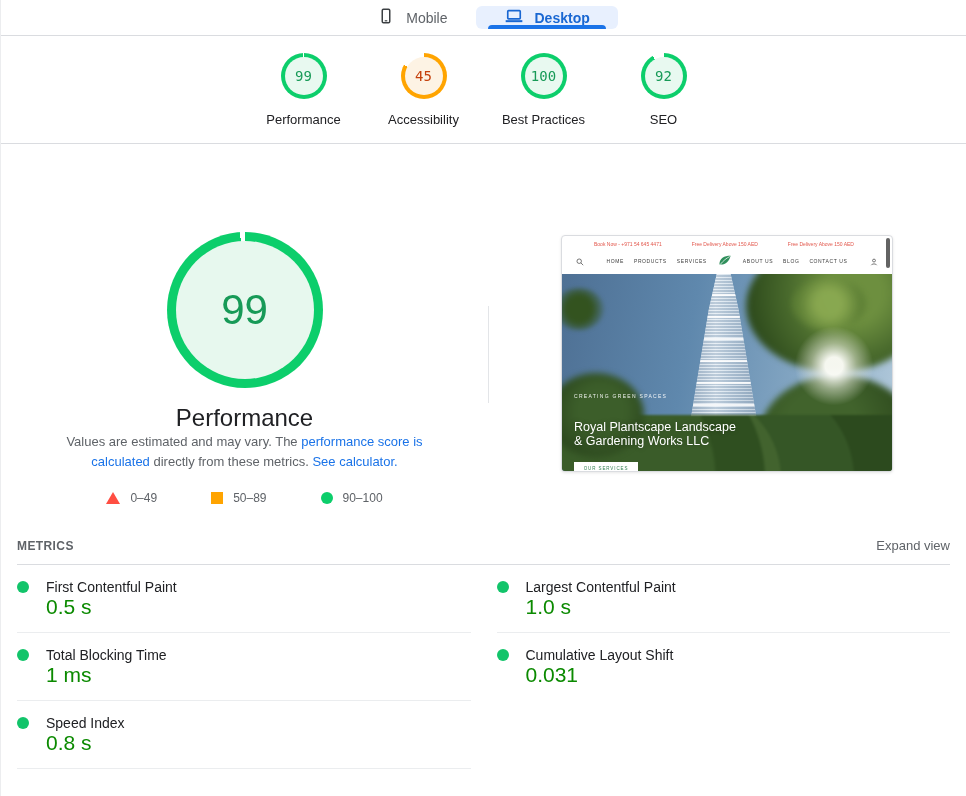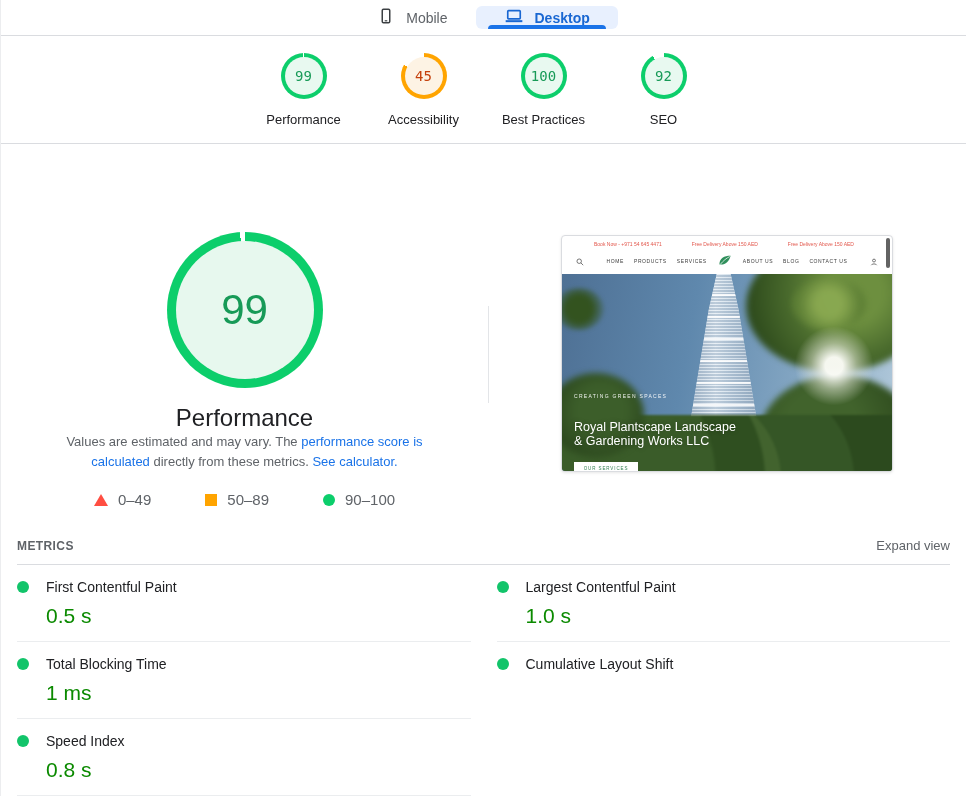--- a/index.html
+++ b/index.html
@@ -25,21 +25,21 @@
   .summary { position:relative; height:381px; display:grid; grid-template-columns:487px 1fr; }
   .vdivider { position:absolute; left:487px; top:162px; height:97px; width:1px; background:#e3e5e8; }
   .summary-left { display:flex; flex-direction:column; align-items:center; padding-top:88px; }
   .big-ring { width:156px; height:156px; border-radius:50%; background-color:#fff; display:flex; align-items:center; justify-content:center; }
   .big-inner { width:138px; height:138px; border-radius:50%; background:#e7f8ee; display:flex; align-items:center; justify-content:center;
                font-size:42px; color:#179a57; }
   .perf-title { margin-top:16px; font-size:24px; font-weight:400; color:#202124; }
   .disclaimer { font-size:13px; line-height:20px; color:#5f6368; text-align:center; width:416px; }
   .disclaimer a { color:#1a73e8; text-decoration:none; cursor:pointer; }
   .legend { margin-top:19px; display:flex; gap:54px; align-items:center; }
-  .legend-item { display:flex; align-items:center; gap:10px; font-size:15px; color:#5f6368; }
+  .legend-item { display:flex; align-items:center; gap:10px; font-size:12px; color:#5f6368; }
   .shape-triangle { width:0; height:0; border-left:7px solid transparent; border-right:7px solid transparent; border-bottom:12px solid #ff4e42; }
   .shape-square { width:12px; height:12px; background:#ffa400; }
   .shape-circle { width:12px; height:12px; border-radius:50%; background:#0cce6b; }
 
   
   .summary-right { display:flex; justify-content:center; align-items:flex-start; padding-top:91px; }
   .preview-card { width:332px; height:237px; border:1px solid #dadce0; border-radius:4px; overflow:hidden; position:relative;
                   background:#fff; box-shadow:0 1px 3px rgba(0,0,0,.10); cursor:pointer; }
   .pv-topbar { height:12px; display:flex; justify-content:space-between; align-items:center; padding:3px 38px 0 32px;
                font-size:5px; color:#e2574c; white-space:nowrap; }
@@ -86,21 +86,21 @@
   .metrics { padding:0 16px; margin-top:13px; }
   .metrics-header { display:flex; justify-content:space-between; align-items:flex-end; padding-bottom:11px; border-bottom:1px solid #dadce0;gap:28px; }
   .metrics-title { font-size:12px; font-weight:bold; color:#5f6368; letter-spacing:.4px; }
   .expand { font-size:13px; color:#5f6368; cursor:pointer; }
   .metrics-grid { display:grid; grid-template-columns:1fr 1fr; column-gap:26px; }
   .metric { padding:14px 0 13px; border-bottom:1px solid #ebedef; }
   .metric.no-border { border-bottom:none; }
   .metric-head { display:flex; align-items:center; gap:17px; }
   .dot { width:12px; height:12px; border-radius:50%; background:#12c46a; flex:none; }
   .metric-name { font-size:14px; color:#202124; }
-  .metric-value { margin-left:29px; margin-top:9px; font-size:21px; color:#0b8a00; }
+  .metric-value { margin-left:29px; font-size:21px; color:#0b8a00; }
 </style>
 </head>
 <body>
 
 <div class="page">
 
   <div class="tabs-bar">
     <div class="tab">
       <span>
         <svg width="18" height="18" viewBox="0 0 24 24">
@@ -253,20 +253,21 @@
           <span class="dot"></span>
           <span class="metric-name">Total Blocking Time</span>
         </div>
         <div class="metric-value">1 ms</div>
       </div>
       <div class="metric no-border">
         <div class="metric-head">
           <span class="dot"></span>
           <span class="metric-name">Cumulative Layout Shift</span>
         </div>
+        <div class="metric-value">0.031</div>
       </div>
       <div class="metric">
         <div class="metric-head">
           <span class="dot"></span>
           <span class="metric-name">Speed Index</span>
         </div>
         <div class="metric-value">0.8 s</div>
       </div>
     </div>
   </div>

